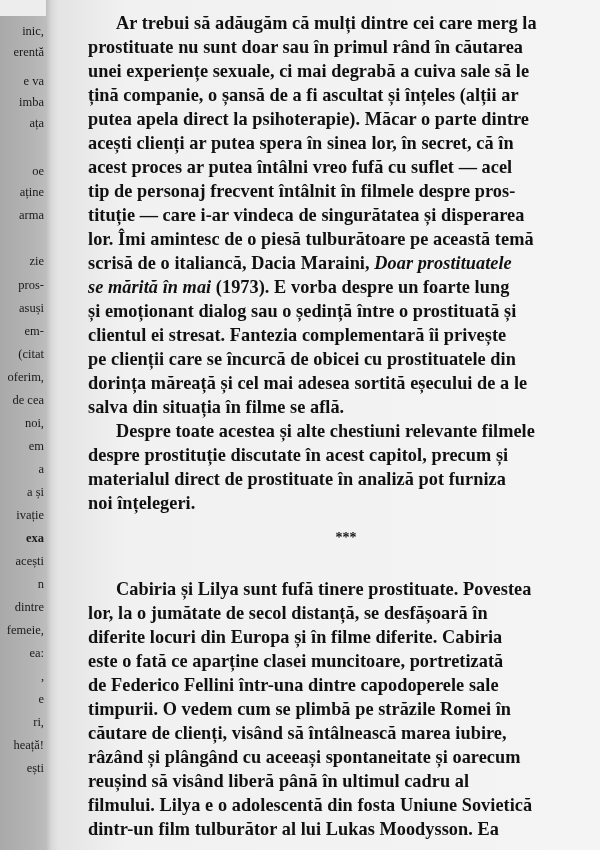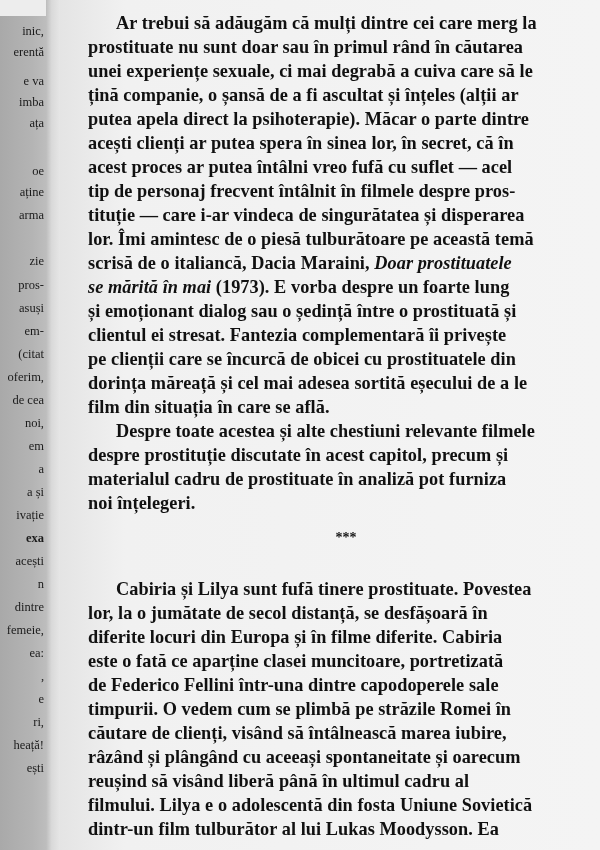--- a/index.html
+++ b/index.html
@@ -78,43 +78,43 @@
     <div class="facing-line" style="top: 722px;">heață!</div>
     <div class="facing-line" style="top: 745px;">ești</div>
   </div>
 <div class="gutter"></div>
 <div class="main-page"></div>
 
 <div id="text-layer">
 
   <div class="line indent" style="top:12px">Ar trebui să adăugăm că mulți dintre cei care merg la</div>
   <div class="line" style="top:36px">prostituate nu sunt doar sau în primul rând în căutarea</div>
-  <div class="line" style="top:60px">unei experiențe sexuale, ci mai degrabă a cuiva care să le</div>
+  <div class="line" style="top:60px">unei experiențe sexuale, ci mai degrabă a cuiva sale să le</div>
   <div class="line" style="top:84px">țină companie, o șansă de a fi ascultat și înțeles (alții ar</div>
   <div class="line" style="top:108px">putea apela direct la psihoterapie). Măcar o parte dintre</div>
   <div class="line" style="top:132px">acești clienți ar putea spera în sinea lor, în secret, că în</div>
   <div class="line" style="top:156px">acest proces ar putea întâlni vreo fufă cu suflet — acel</div>
   <div class="line" style="top:180px">tip de personaj frecvent întâlnit în filmele despre pros-</div>
   <div class="line" style="top:204px">tituție — care i-ar vindeca de singurătatea și disperarea</div>
   <div class="line" style="top:228px">lor. Îmi amintesc de o piesă tulburătoare pe această temă</div>
   <div class="line" style="top:252px">
     <span>scrisă de o italiancă, Dacia Maraini, </span><em>Doar prostituatele</em>
   </div>
   <div class="line" style="top:276px">
     <em>se mărită în mai</em><span> (1973). E vorba despre un foarte lung</span>
   </div>
   <div class="line" style="top:300px">și emoționant dialog sau o ședință între o prostituată și</div>
   <div class="line" style="top:324px">clientul ei stresat. Fantezia complementară îi privește</div>
   <div class="line" style="top:348px">pe clienții care se încurcă de obicei cu prostituatele din</div>
   <div class="line" style="top:372px">dorința măreață și cel mai adesea sortită eșecului de a le</div>
-  <div class="line" style="top:396px">film din situația în care se află.</div>
+  <div class="line" style="top:396px">salva din situația în filme se află.</div>
 
   <div class="line indent" style="top:420px">Despre toate acestea și alte chestiuni relevante filmele</div>
   <div class="line" style="top:444px">despre prostituție discutate în acest capitol, precum și</div>
-  <div class="line" style="top:468px">materialul cadru de prostituate în analiză pot furniza</div>
+  <div class="line" style="top:468px">materialul direct de prostituate în analiză pot furniza</div>
   <div class="line" style="top:492px">noi înțelegeri.</div>
 
   <div class="separator">***</div>
 
   <div class="line indent" style="top:578px">Cabiria și Lilya sunt fufă tinere prostituate. Povestea</div>
   <div class="line" style="top:602px">lor, la o jumătate de secol distanță, se desfășoară în</div>
   <div class="line" style="top:626px">diferite locuri din Europa și în filme diferite. Cabiria</div>
   <div class="line" style="top:650px">este o fată ce aparține clasei muncitoare, portretizată</div>
   <div class="line" style="top:674px">de Federico Fellini într-una dintre capodoperele sale</div>
   <div class="line" style="top:698px">timpurii. O vedem cum se plimbă pe străzile Romei în</div>

